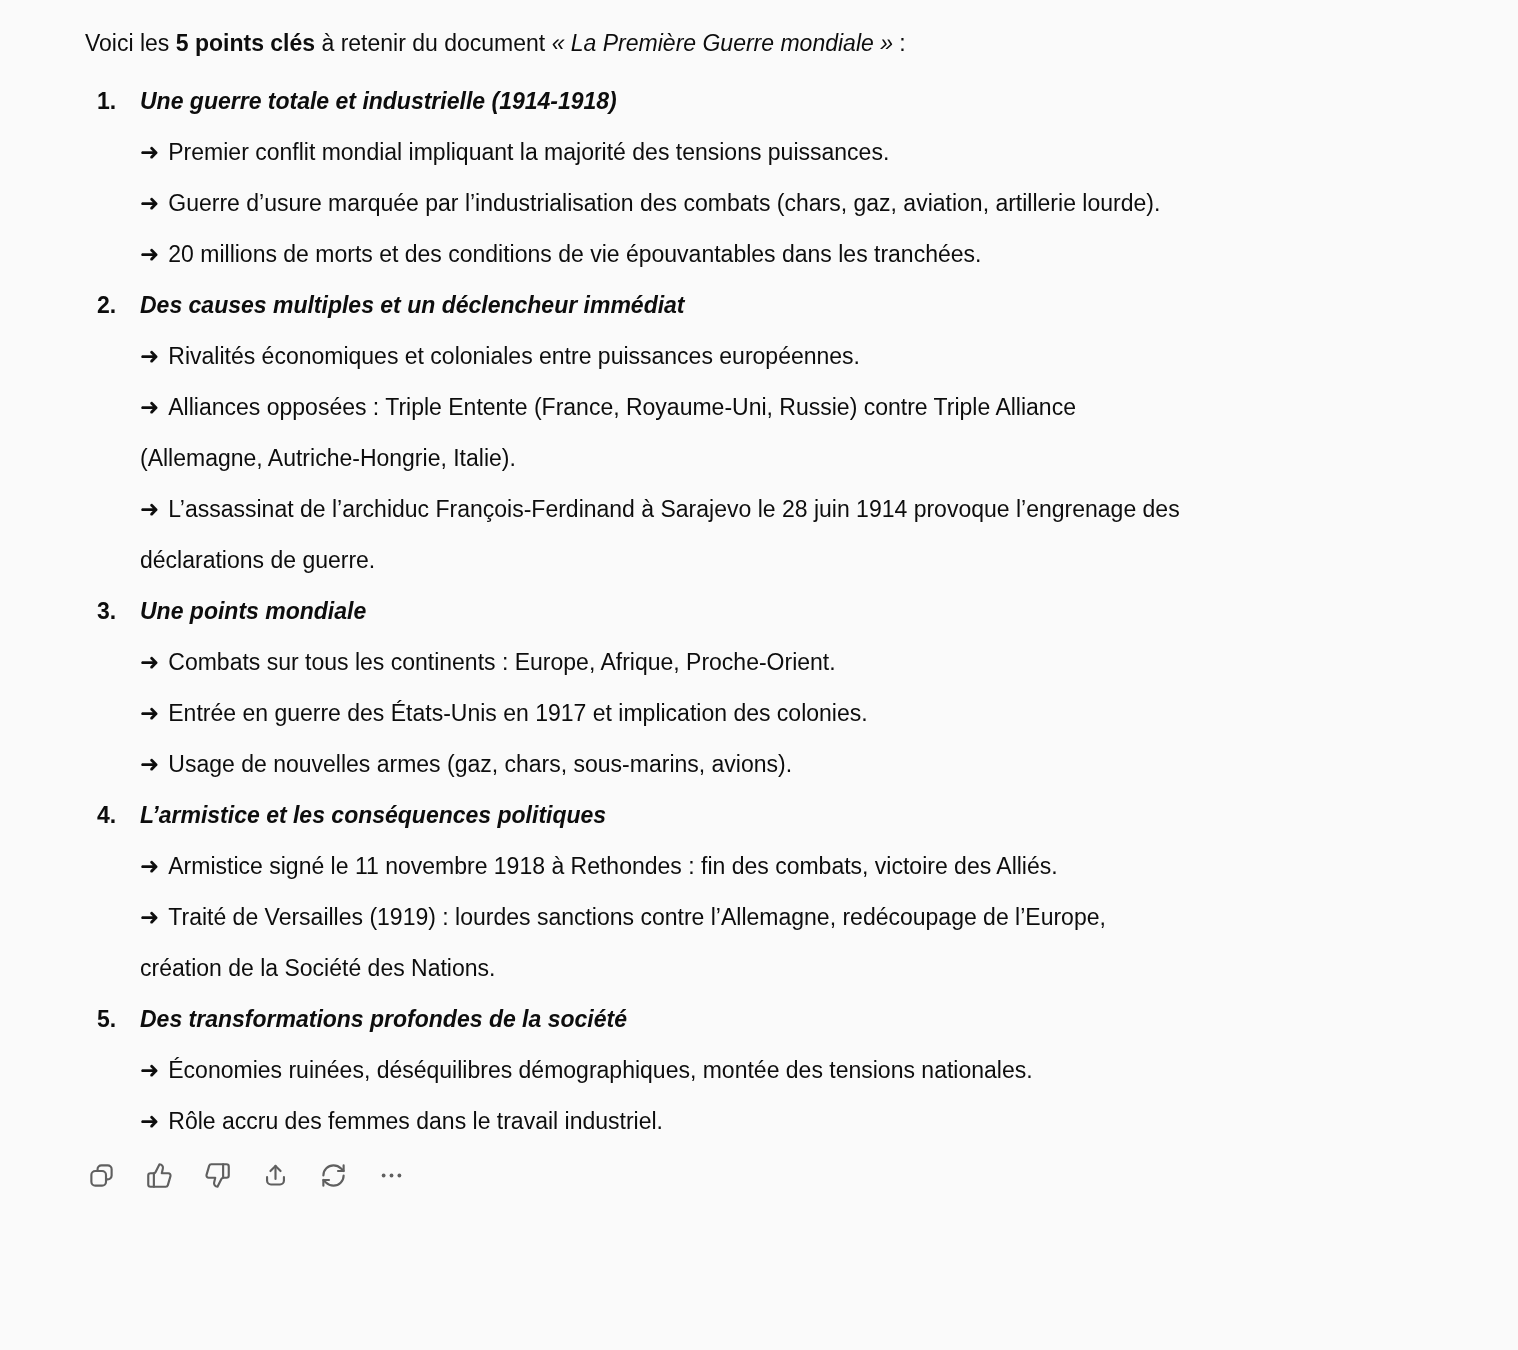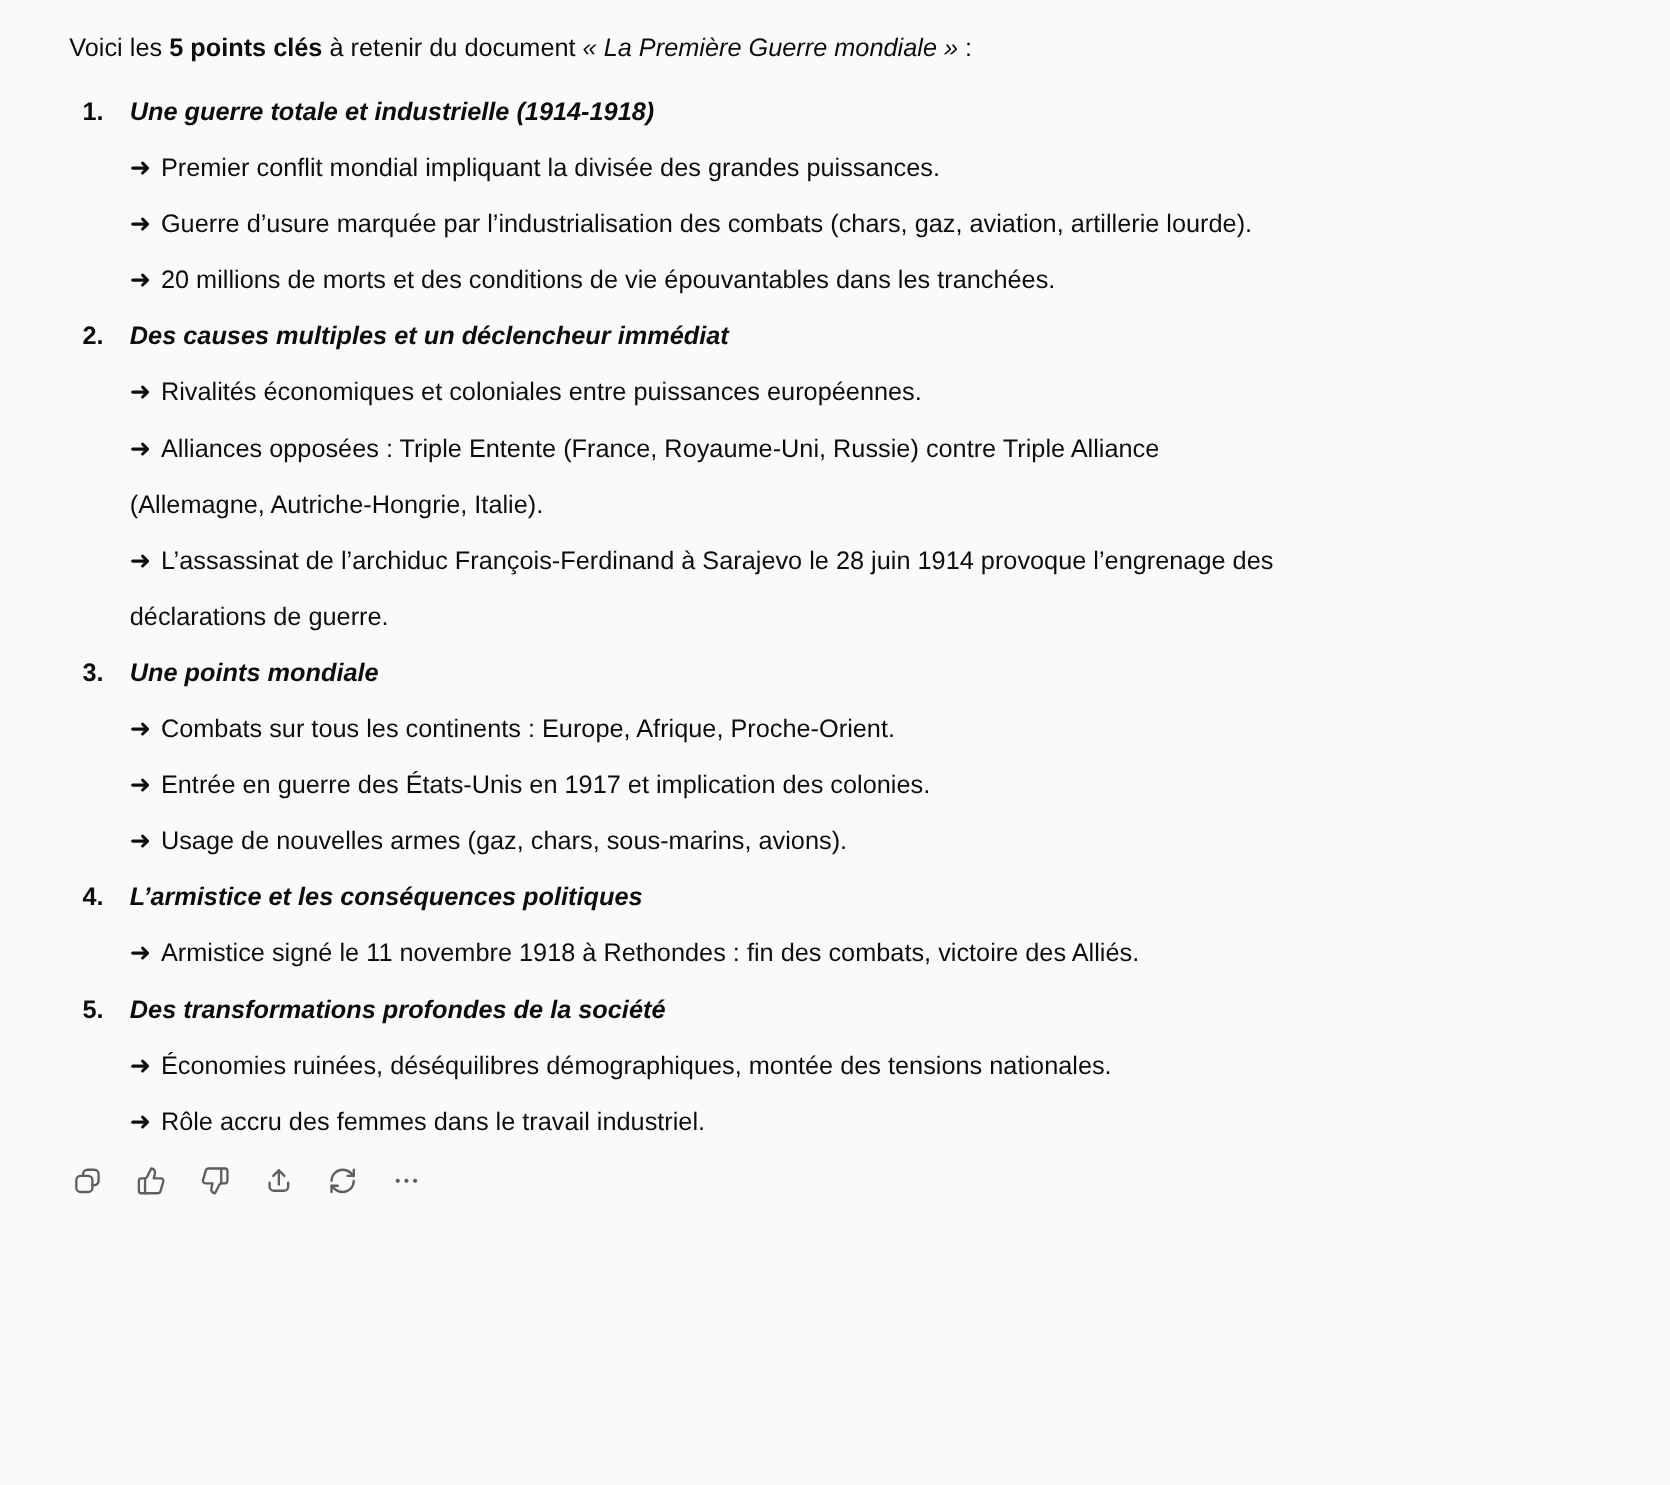--- a/index.html
+++ b/index.html
@@ -9,21 +9,21 @@
   body {
     width: 1518px;
     min-height: 1350px;
     background: #fafafa;
     color: #0d0d0d;
     font-family: "Liberation Sans", "DejaVu Sans", sans-serif;
     font-size: 23px;
     -webkit-font-smoothing: antialiased;
   }
   .message {
-    padding: 18px 40px 30px 63px;
+    padding: 18px 40px 30px 85px;
     box-sizing: border-box;
   }
   .intro {
     margin: 0;
     line-height: 51px;
     white-space: pre-wrap;
   }
   .intro strong { font-weight: 700; }
   .intro em { font-style: italic; }
   .keypoints {
@@ -90,21 +90,21 @@
 
   <p class="intro"><span>Voici les </span><strong>5 points clés</strong><span> à retenir du document </span><em>« La Première Guerre mondiale »</em><span> :</span></p>
 
   <div class="keypoints">
 
     <div class="section">
       <div class="heading">
           <span class="num">1.</span>
           <span class="title">Une guerre totale et industrielle (1914-1918)</span>
         </div>
-      <p class="bullet"><span class="arrow">➜</span><span>Premier conflit mondial impliquant la divisée des grandes puissances.</span></p>
+      <p class="bullet"><span class="arrow">➜</span><span>Premier conflit mondial impliquant la majorité des tensions puissances.</span></p>
       <p class="bullet"><span class="arrow">➜</span><span>Guerre d’usure marquée par l’industrialisation des combats (chars, gaz, aviation, artillerie lourde).</span></p>
       <p class="bullet"><span class="arrow">➜</span><span>20 millions de morts et des conditions de vie épouvantables dans les tranchées.</span></p>
     </div>
 
     <div class="section">
       <div class="heading">
           <span class="num">2.</span>
           <span class="title">Des causes multiples et un déclencheur immédiat</span>
         </div>
       <p class="bullet"><span class="arrow">➜</span><span>Rivalités économiques et coloniales entre puissances européennes.</span></p>
@@ -123,20 +123,22 @@
       <p class="bullet"><span class="arrow">➜</span><span>Entrée en guerre des États-Unis en 1917 et implication des colonies.</span></p>
       <p class="bullet"><span class="arrow">➜</span><span>Usage de nouvelles armes (gaz, chars, sous-marins, avions).</span></p>
     </div>
 
     <div class="section">
       <div class="heading">
           <span class="num">4.</span>
           <span class="title">L’armistice et les conséquences politiques</span>
         </div>
       <p class="bullet"><span class="arrow">➜</span><span>Armistice signé le 11 novembre 1918 à Rethondes : fin des combats, victoire des Alliés.</span></p>
+      <p class="bullet"><span class="arrow">➜</span><span>Traité de Versailles (1919) : lourdes sanctions contre l’Allemagne, redécoupage de l’Europe,
+création de la Société des Nations.</span></p>
     </div>
 
     <div class="section">
       <div class="heading">
           <span class="num">5.</span>
           <span class="title">Des transformations profondes de la société</span>
         </div>
       <p class="bullet"><span class="arrow">➜</span><span>Économies ruinées, déséquilibres démographiques, montée des tensions nationales.</span></p>
       <p class="bullet"><span class="arrow">➜</span><span>Rôle accru des femmes dans le travail industriel.</span></p>
     </div>

